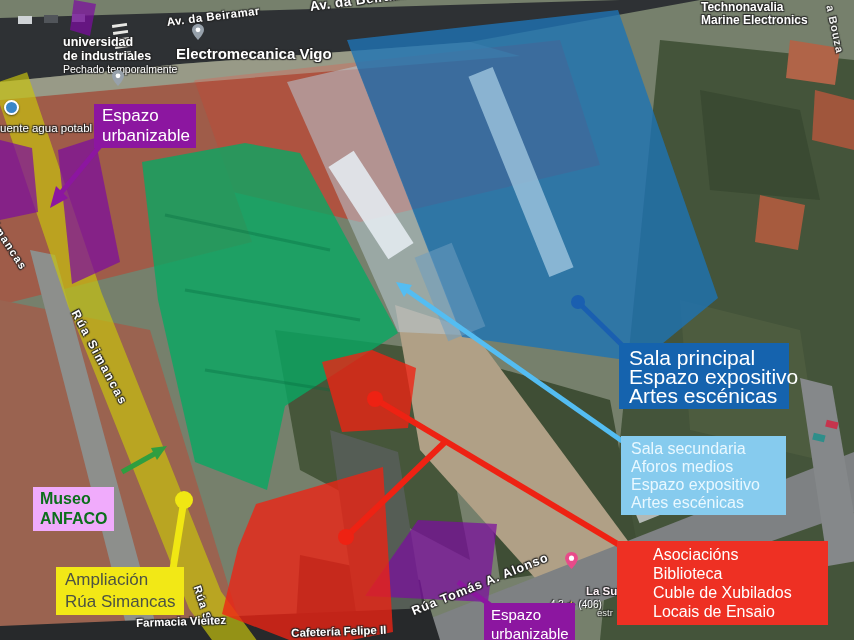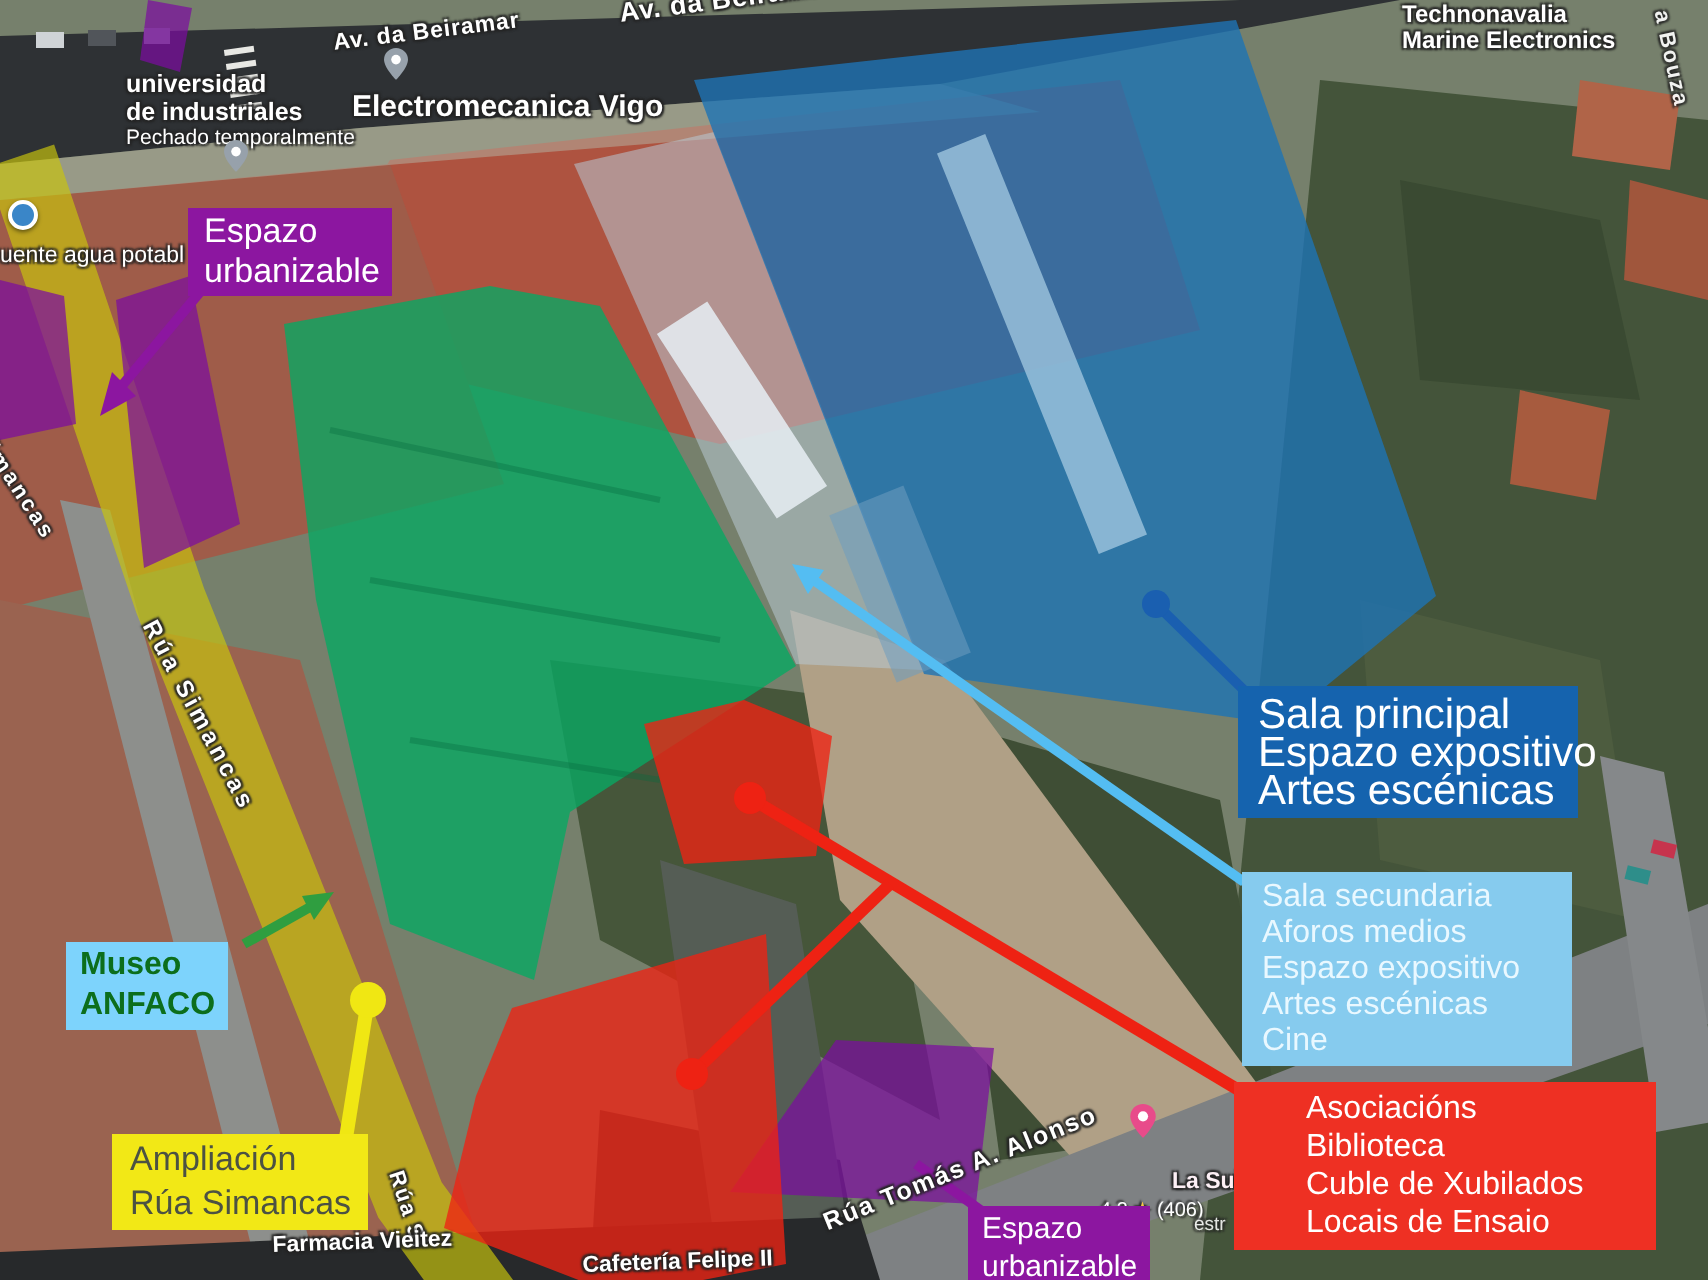--- a/index.html
+++ b/index.html
@@ -14,21 +14,21 @@
     text-shadow:-1px -1px 1px rgba(35,35,35,.9),1px -1px 1px rgba(35,35,35,.9),
                 -1px 1px 1px rgba(35,35,35,.9),1px 1px 1px rgba(35,35,35,.9);
     transform-origin:left top;line-height:1.1;
   }
   .poi{font-weight:bold;}
   .poi .sub{font-weight:normal;}
   
   .abox{position:absolute;line-height:1.18;white-space:nowrap;}
   .abox div{pointer-events:none;}
   .box-purple{background:#8c16a0;color:#fff;font-size:17px;padding:2px 6px 2px 8px;line-height:20px;}
-  .box-museo{background:#7dd3fc;color:#0c6e1c;font-size:16px;font-weight:bold;padding:2px 6px 2px 7px;line-height:20px;}
+  .box-museo{background:#f0abfc;color:#0c6e1c;font-size:16px;font-weight:bold;padding:2px 6px 2px 7px;line-height:20px;margin-top:16px;}
   .box-yellow{background:#f2e816;color:#4c5243;font-size:17px;padding:2px 8px 2px 9px;line-height:22px;}
   .box-blue{background:#1563ae;color:#fff;font-size:21px;padding:5px 8px 4px 10px;line-height:19px;}
   .box-lblue{background:#86cbee;color:#e9f8ff;font-size:16px;padding:4px 4px 3px 10px;line-height:18px;}
   .box-red{background:#ee3023;color:#fff;font-size:16px;padding:4px 8px 4px 10px;line-height:19px;}
   .box-red .indent{margin-left:26px;}
   .box-purple-sm{background:#8c16a0;color:#fff;font-size:15px;padding:2px 6px 2px 7px;line-height:19px;}
   
   .pin{position:absolute;width:12px;height:16px;}
   .pin svg{display:block;}
   .dotpin{position:absolute;width:11px;height:11px;border-radius:50%;
@@ -232,21 +232,20 @@
     <div>Sala principal</div>
     <div>Espazo expositivo</div>
     <div>Artes escénicas</div>
   </div>
 
   <div class="abox box-lblue" style="left:621px;top:436px;width:151px;">
     <div>Sala secundaria</div>
     <div>Aforos medios</div>
     <div>Espazo expositivo</div>
     <div>Artes escénicas</div>
-    <div>Cine</div>
   </div>
 
   <div class="abox box-red" style="left:617px;top:541px;width:193px;">
     <div class="indent">Asociacións</div>
     <div class="indent">Biblioteca</div>
     <div class="indent">Cuble de Xubilados</div>
     <div class="indent">Locais de Ensaio</div>
   </div>
 
   <div class="abox box-purple-sm" style="left:484px;top:603px;">

